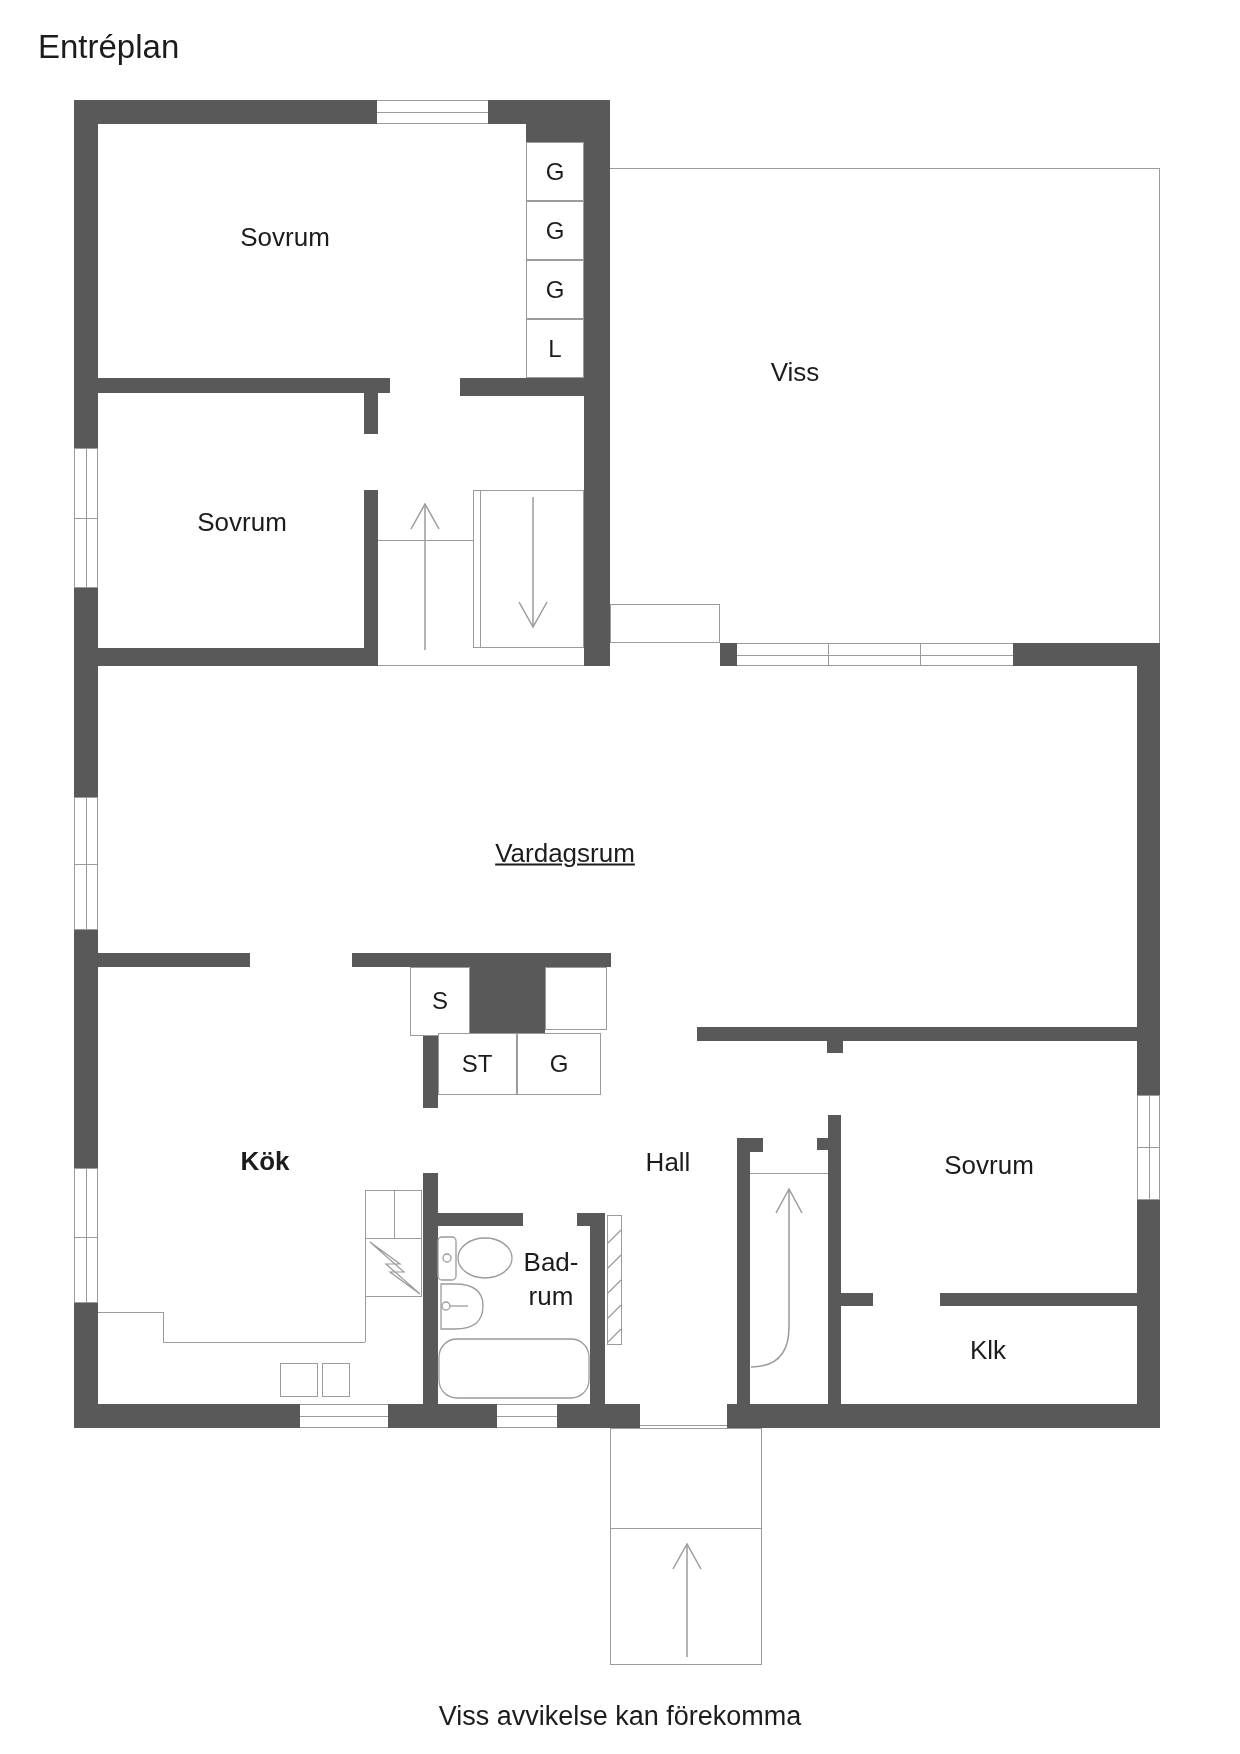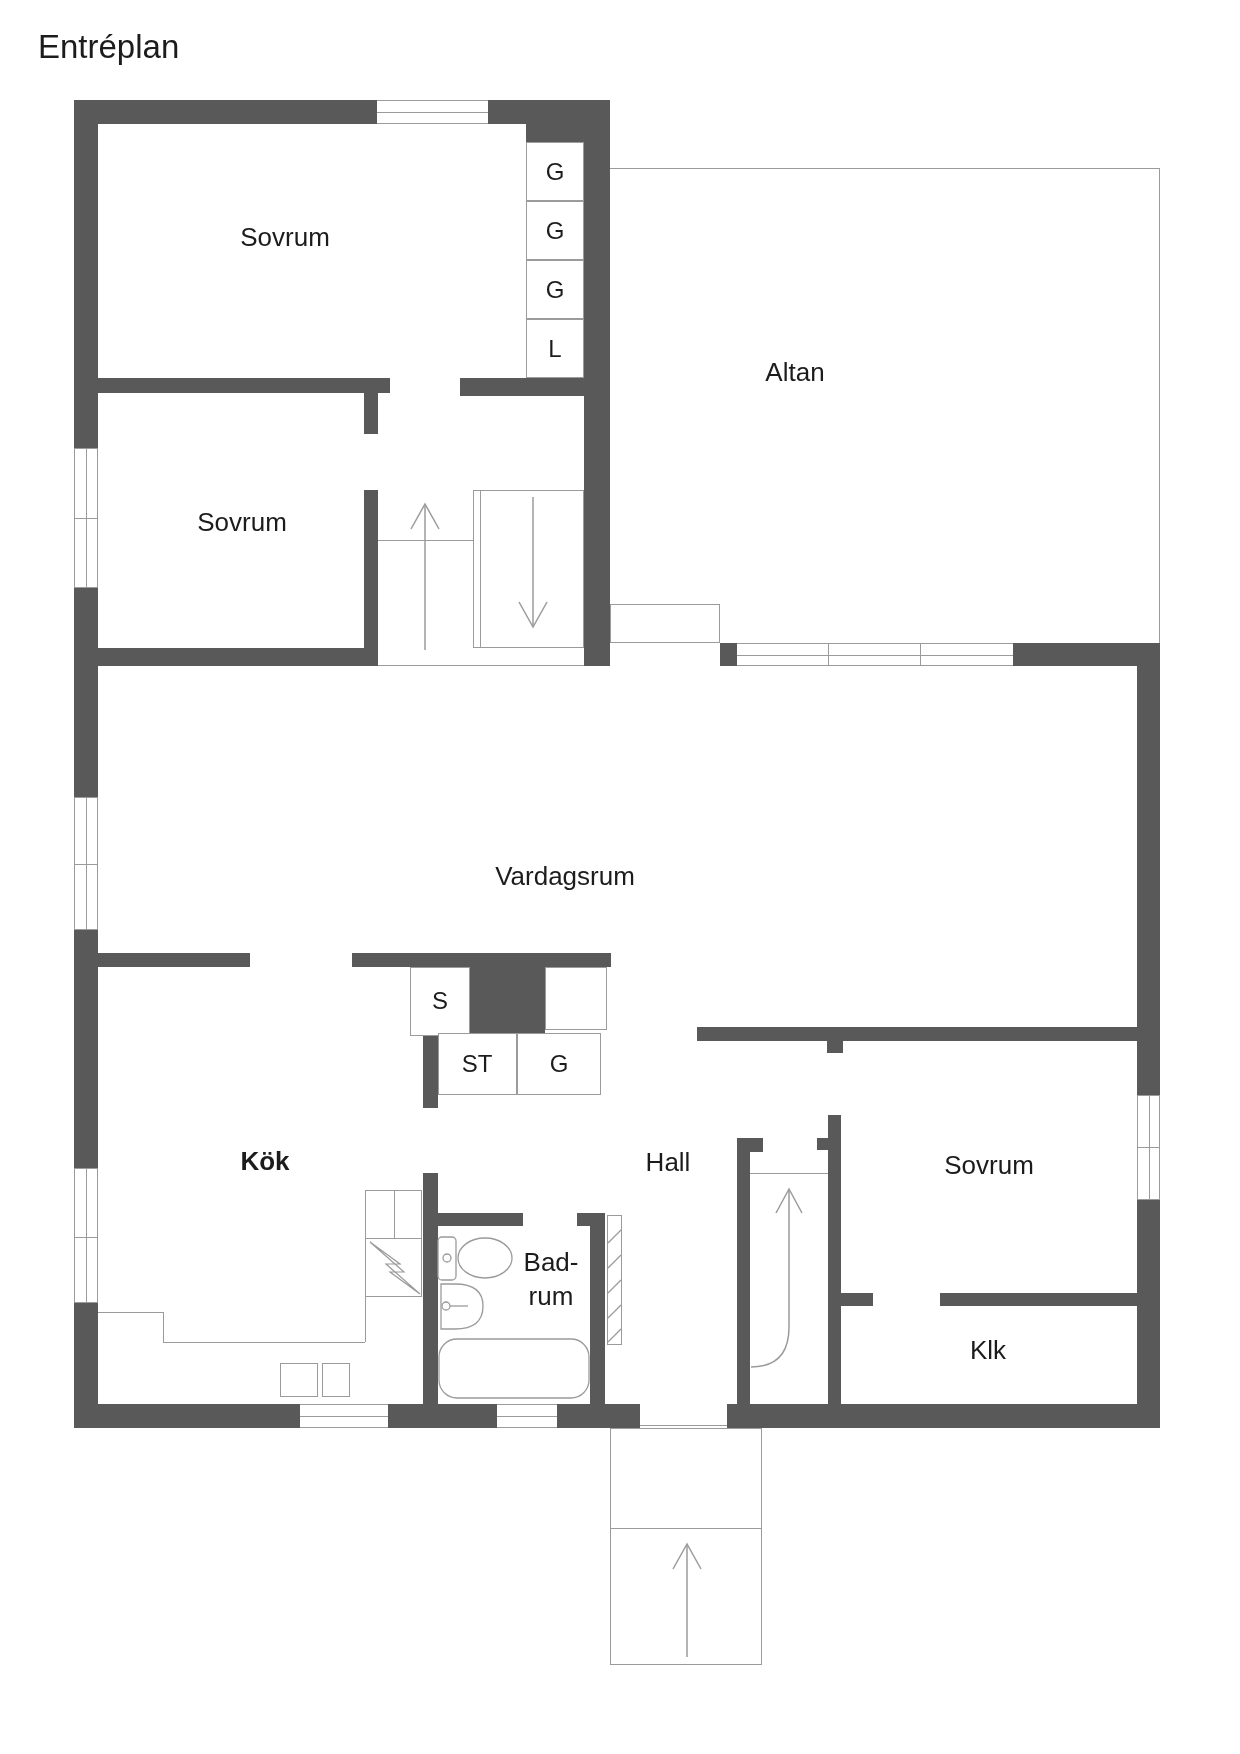--- a/index.html
+++ b/index.html
@@ -19,20 +19,21 @@
   #title{position:absolute;left:38px;top:28px;font-size:33px;text-align:center;}
   #footer{position:absolute;left:620px;top:1716px;transform:translate(-50%,-50%);font-size:27px;white-space:nowrap;}
   svg{position:absolute;left:0;top:0;}
 </style>
 </head>
 <body>
 
 <div id="plan">
 
   <div id="title">Entréplan</div>
+  <div id="footer">Viss avvikelse kan förekomma</div>
 
   <div class="tline" style="left:610px;top:168px;width:550px;height:1px;"></div>
   <div class="tline" style="left:1159px;top:168px;width:1px;height:475px;"></div>
 
   <div class="wall" style="left:74px;top:100px;width:303px;height:24px;"></div>
   <div class="wall" style="left:488px;top:100px;width:122px;height:24px;"></div>
   <div class="wall" style="left:74px;top:100px;width:24px;height:348px;"></div>
   <div class="wall" style="left:74px;top:588px;width:24px;height:209px;"></div>
   <div class="wall" style="left:74px;top:930px;width:24px;height:238px;"></div>
   <div class="wall" style="left:74px;top:1303px;width:24px;height:125px;"></div>
@@ -193,22 +194,22 @@
       </g>
 
       <g fill="#ffffff" stroke-width="1.3">
         <rect x="439" y="1339" width="150" height="59" rx="18"></rect>
       </g>
     </g>
   </svg>
 
   <div class="room-label" style="left:285px;top:237px;">Sovrum</div>
   <div class="room-label" style="left:242px;top:522px;">Sovrum</div>
-  <div class="room-label" style="left:795px;top:372px;">Altan</div>
-  <div class="room-label" style="left:565px;top:876px;">Vardagsrum</div>
+  <div class="room-label" style="left:795px;top:372px;">Viss</div>
+  <div class="room-label" style="left:565px;top:853px;text-decoration:underline;">Vardagsrum</div>
   <div class="room-label" style="left:265px;top:1161px;font-weight:bold;">Kök</div>
   <div class="room-label" style="left:668px;top:1162px;">Hall</div>
   <div class="room-label" style="left:989px;top:1165px;">Sovrum</div>
   <div class="room-label" style="left:551px;top:1262px;">Bad-</div>
   <div class="room-label" style="left:551px;top:1296px;text-align:right;">rum</div>
   <div class="room-label" style="left:988px;top:1350px;">Klk</div>
 
   <div class="small-label" style="left:555px;top:172px;">G</div>
   <div class="small-label" style="left:555px;top:231px;">G</div>
   <div class="small-label" style="left:555px;top:290px;">G</div>

